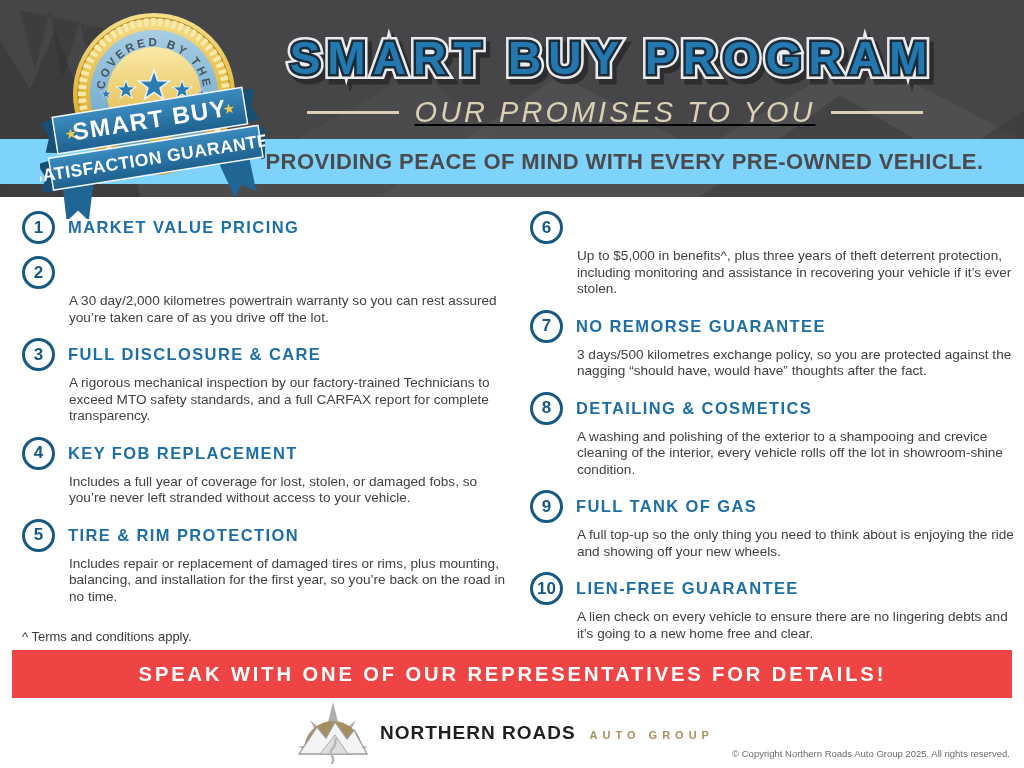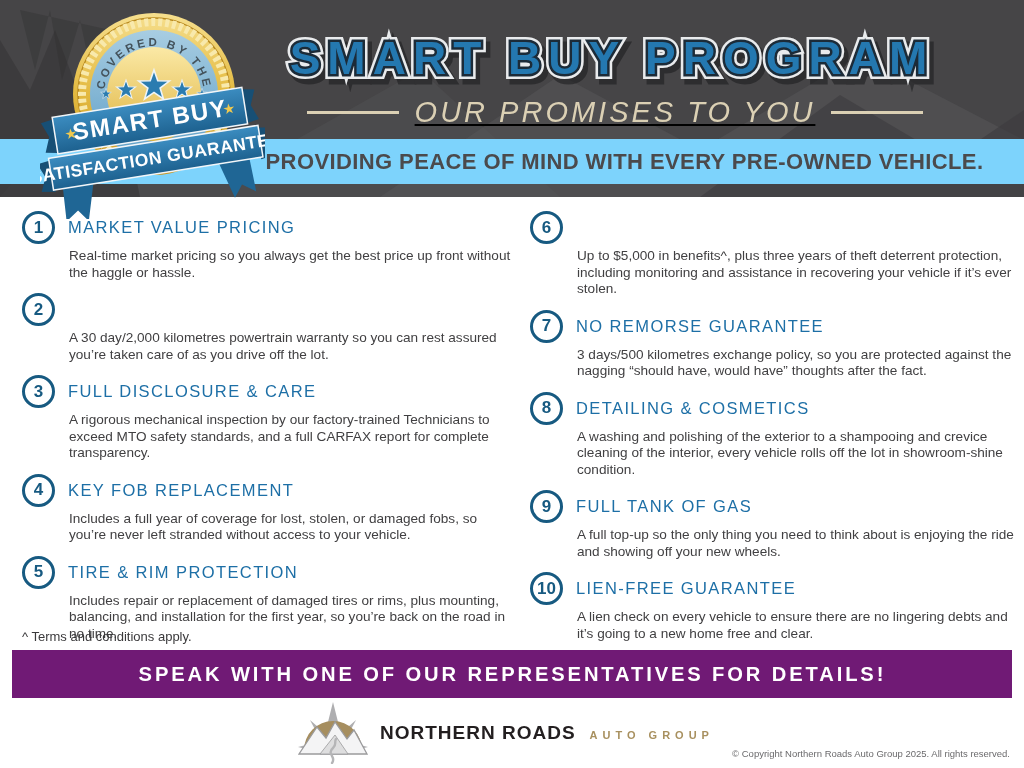--- a/index.html
+++ b/index.html
@@ -50,34 +50,34 @@
   .col-left  { left:22px;  width:492px; }
   .col-right { left:530px; width:486px; }
   .item { margin-bottom:12px; }
   .item-head { display:flex; align-items:center; gap:13px; }
   .num-circle {
     flex:0 0 auto; width:33px; height:33px; border:3px solid #175a81; border-radius:50%;
     display:flex; align-items:center; justify-content:center;
     color:#175a81; font-weight:bold; font-size:17px;
   }
   .item-title {
-    color:#1d6fa6; font-weight:normal; font-size:16.5px; letter-spacing:1.4px;
+    color:#1d6fa6; font-weight:bold; font-size:16.5px; letter-spacing:1.4px;
     white-space:nowrap;
   }
   .item-desc {
     margin:4px 0 0 47px; color:#414042; font-size:13.6px; line-height:16.5px;
   }
   .footnote {
     position:absolute; left:22px; bottom:6px; color:#3a393b; font-size:13px;
   }
 
   
   .cta {
     position:absolute; left:12px; top:650px; width:1000px; height:48px;
-    background:#701a75; display:flex; align-items:center; justify-content:center;
+    background:#ef4444; display:flex; align-items:center; justify-content:center;
   }
   .cta-text {
     color:#ffffff; font-weight:bold; font-size:21px; letter-spacing:3px;
     white-space:nowrap; transform:scaleX(0.96);
   }
 
   
   .footer { position:absolute; left:0; top:698px; width:1024px; height:70px; background:#fff; }
   .logo {
     position:absolute; left:0; right:0; top:4px;
@@ -194,21 +194,20 @@
 <div class="content">
 
   <div class="col col-left">
     <div class="item">
       <div class="item-head">
         <div class="num-circle">
             <span>1</span>
           </div>
         <div class="item-title">MARKET VALUE PRICING</div>
       </div>
-      <div class="item-desc">Real-time market pricing so you always get the best price up front without the haggle or hassle.</div>
     </div>
     <div class="item">
       <div class="item-head">
         <div class="num-circle">
             <span>2</span>
           </div>
       </div>
       <div class="item-desc">A 30 day/2,000 kilometres powertrain warranty so you can rest assured you’re taken care of as you drive off the lot.</div>
     </div>
     <div class="item">

